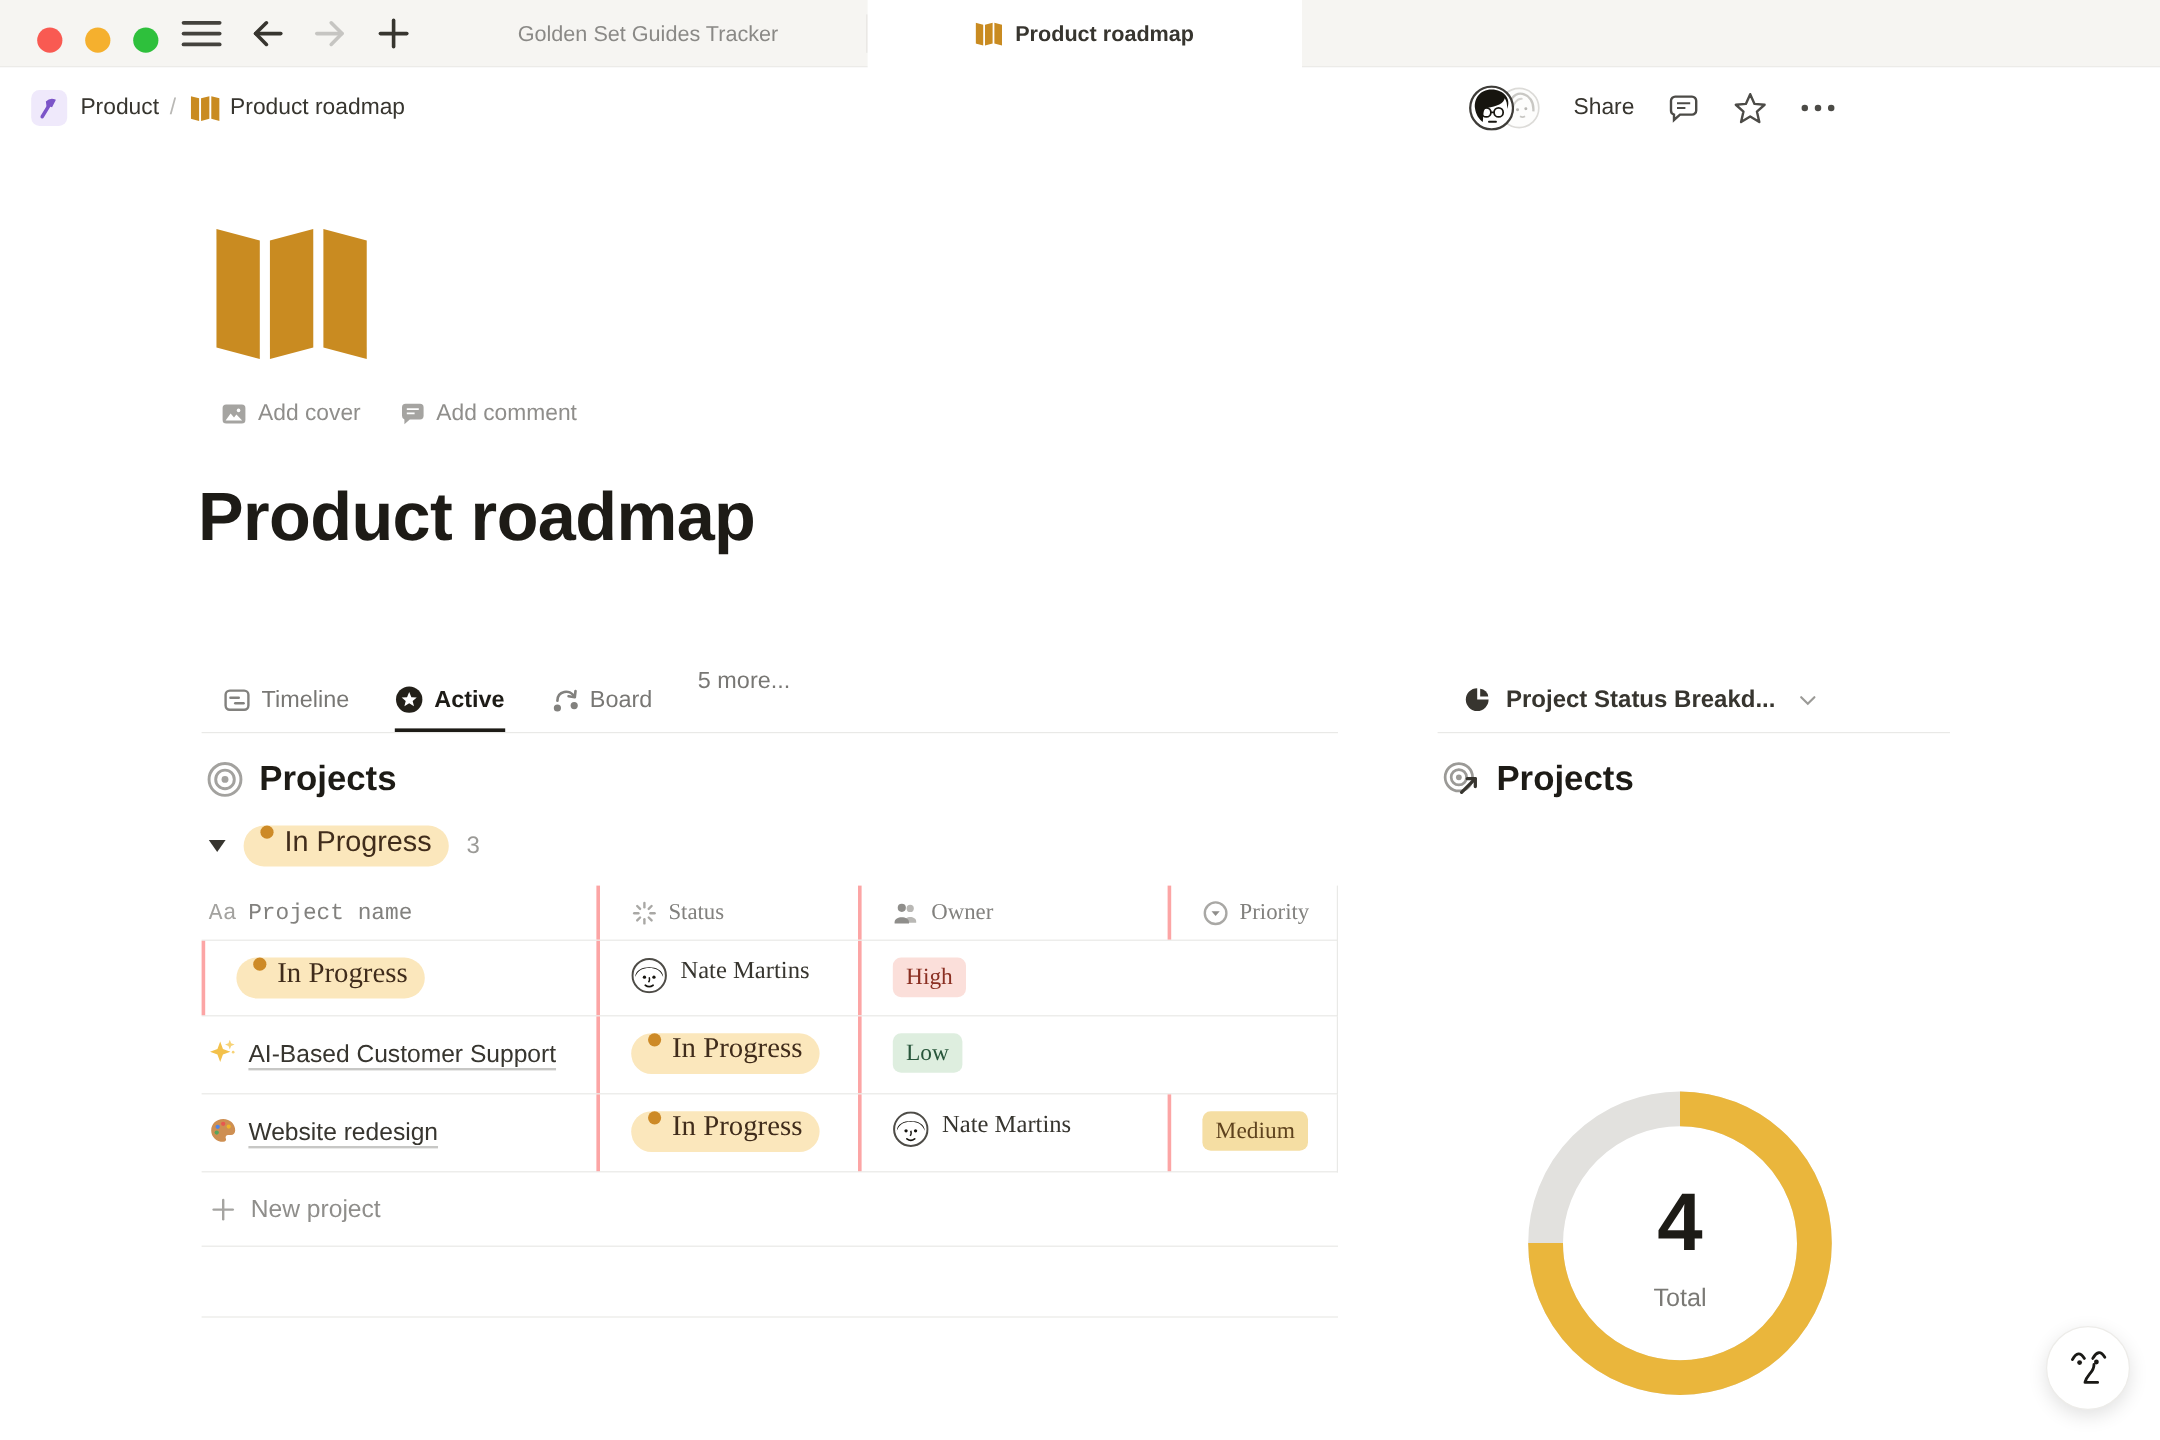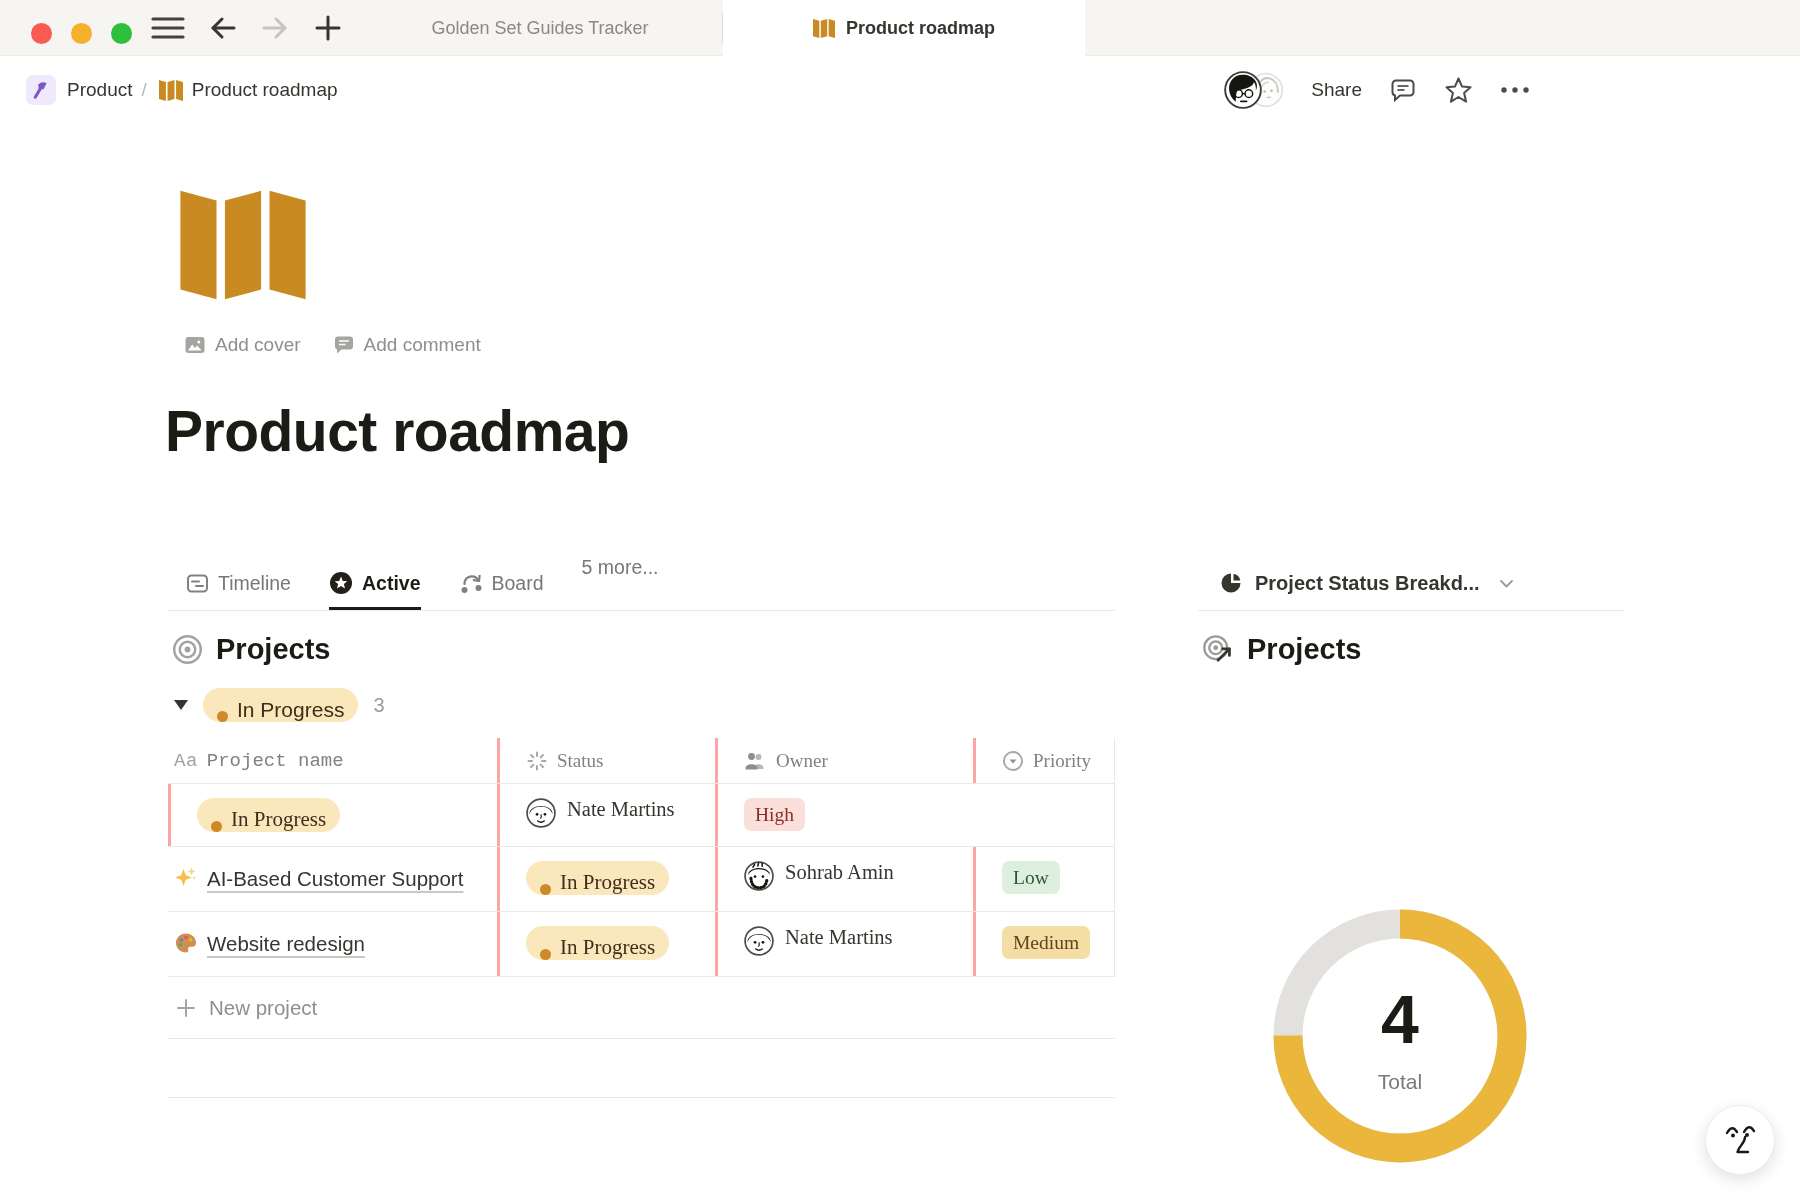--- a/index.html
+++ b/index.html
@@ -58,22 +58,22 @@
   .rt-head { height:55px; display:flex; align-items:center; gap:11px;
     border-bottom:1px solid #E9E9E7; padding-left:22px;
     font-size:20px; font-weight:600; color:#37352F; }
 
   .section-head { margin-top:22px; display:flex; align-items:center; gap:13px; padding-left:4px; }
   .section-head h2 { font-size:29px; font-weight:700; color:#1D1B16; }
 
   .group-row { margin-top:22px; display:flex; align-items:center; gap:15px; padding-left:6px; }
   .tri-down { width:0; height:0; border-left:7px solid transparent; border-right:7px solid transparent;
     border-top:10px solid #37352F; }
-  .pill-status { display:inline-flex; align-items:flex-end; gap:9px; height:34px; padding:0 14px;
-    border-radius:17px; background:#FBE7BC; color:#402C1B; font-size:21px; font-weight:500; }
+  .pill-status { display:inline-flex; align-items:flex-start; gap:9px; height:34px; padding:0 14px;
+    border-radius:17px; background:#FBE7BC; color:#402C1B; font-size:24px; font-weight:500; }
   .pill-dot { width:11px; height:11px; border-radius:50%; background:#CD8A27; }
   .group-count { font-size:20px; color:#9B9A97; }
 
   
   .ptable { margin-top:16px; }
   .thead, .trow { display:grid; grid-template-columns:329px 218px 258px 142px;
     border-bottom:1px solid #E9E9E7; border-right:1px solid #E9E9E7; }
   .thead { height:46px; color:#82817E; font-size:19px; }
   .th { display:flex; align-items:center; gap:9px; }
   .th.c1 { padding-left:6px;font-family:Liberation Mono, monospace; }
@@ -412,28 +412,20 @@
             <circle cx="20.3" cy="11.8" r="1.1" fill="#F7D377"></circle>
           </svg>
         </span><span class="name-link">AI-Based Customer Support</span>
       </div>
       <div class="td c2">
         <span class="pill-status">
             <span class="pill-dot"></span>
             <span>In Progress</span>
           </span>
       </div>
-      <div class="td c3">
-        <span>
-            <svg width="30" height="30" viewBox="0 0 25 25">
-              <use href="#av-sohrab"></use>
-            </svg>
-          </span>
-        <span>Sohrab Amin</span>
-      </div>
       <div class="td c4">
         <span class="prio pr-low">Low</span>
       </div>
     </div>
 
     <div class="trow">
       <div class="td c1">
         <span class="row-icon">
           <svg width="24" height="24" viewBox="0 0 24 24">
             <path d="M12,2.5 C6.2,2.5 2,6.8 2,12 C2,17.2 6.2,21.5 12,21.5 C14,21.5 14.8,20.3 14.2,18.8 C13.6,17.3 14.3,15.8 16.2,15.8 L18.5,15.8 C20.5,15.8 22,14.2 22,12 C22,6.8 17.8,2.5 12,2.5 Z" fill="#CE8F52"></path>

